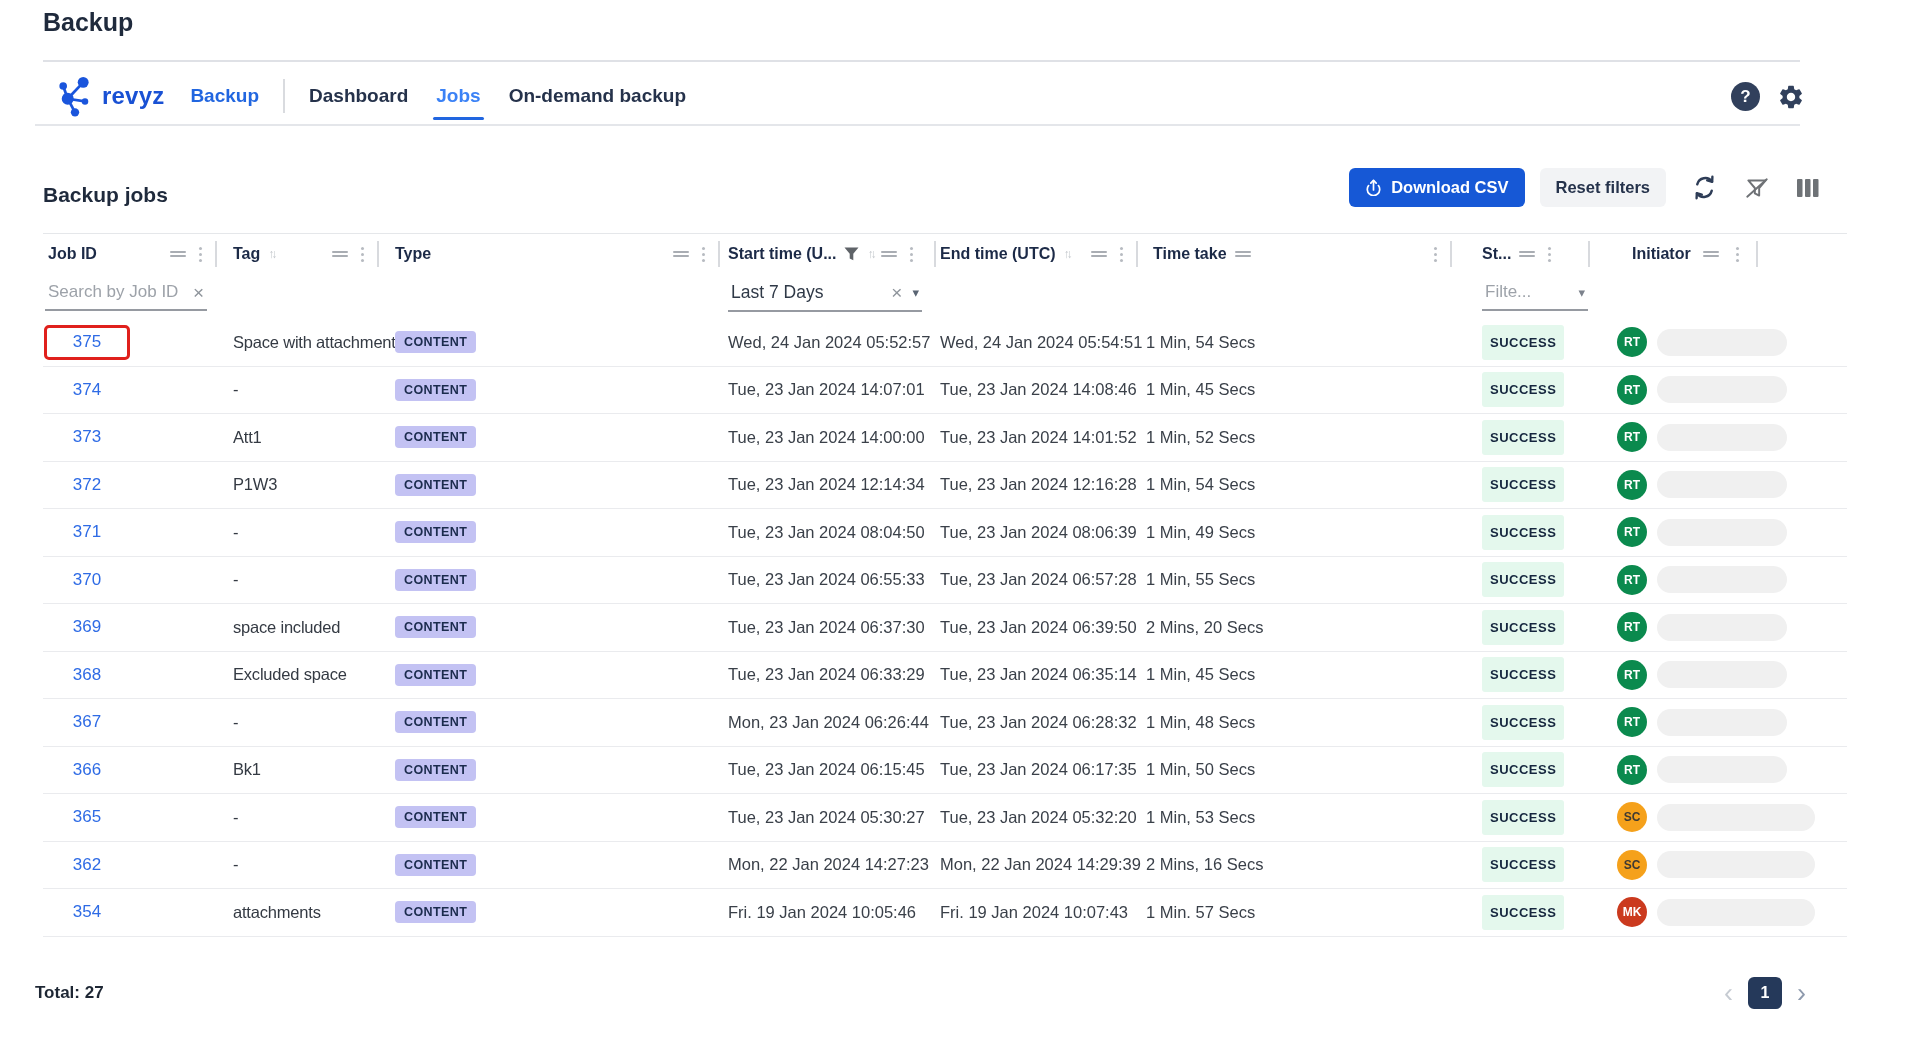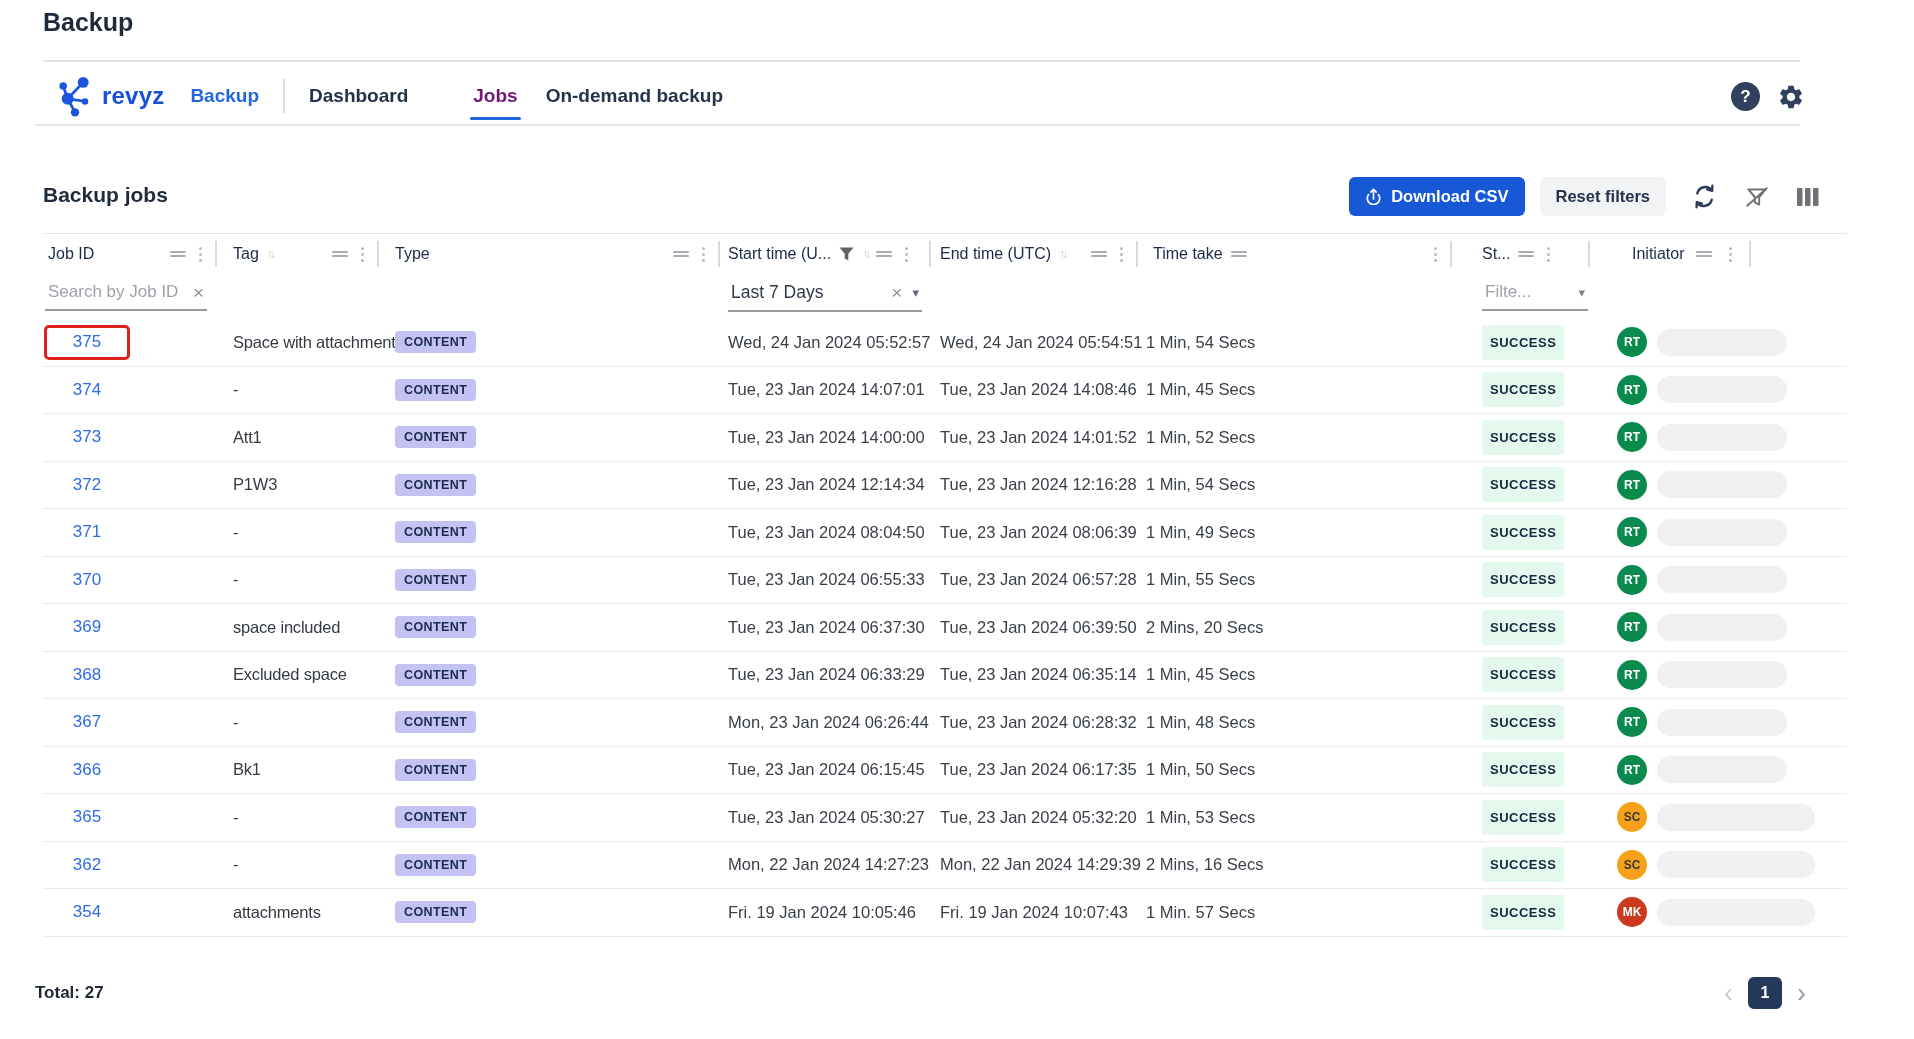--- a/index.html
+++ b/index.html
@@ -12,41 +12,41 @@
   .rule1{position:absolute;top:60px;left:43px;width:1757px;height:2px;background:#DFE1E6;}
   .rule2{position:absolute;top:124px;left:35px;width:1765px;height:2px;background:#E4E6EA;}
 
   
   .navbar{position:absolute;top:74px;left:55px;height:44px;display:flex;align-items:center;}
   .brand{display:flex;align-items:center;gap:7px;}
   .brand-text{font-size:24px;font-weight:800;color:#1951D4;letter-spacing:.2px;}
   .nav-home{margin-left:26px;font-size:19px;font-weight:700;color:#2166E0;text-decoration:none;cursor:pointer;}
   .vdiv{width:2px;height:34px;background:#D9DBDF;margin:0 24px;}
   .tab{margin-right:28px;font-size:19px;font-weight:700;color:#25324B;cursor:pointer;position:relative;}
-  .tab.active{color:#701a75;margin-left:37px;}
+  .tab.active{color:#3b82f6;}
   .tab.active::after{content:"";position:absolute;left:-3px;right:-3px;bottom:-13px;height:3px;border-radius:2px;background:#2166E0;}
   .nav-icons{position:absolute;top:82px;right:109px;display:flex;align-items:center;gap:17px;}
   .help-icon{width:29px;height:29px;border-radius:50%;background:#31405C;color:#fff;font-size:17px;font-weight:700;
     display:flex;align-items:center;justify-content:center;cursor:pointer;}
   .gear-icon{cursor:pointer;display:flex;}
 
   
   .section-title{position:absolute;left:43px;top:183px;font-size:21px;font-weight:700;color:#1F2A3C;}
-  .actions{position:absolute;top:177px;right:94px;display:flex;align-items:center;}
+  .actions{position:absolute;top:168px;right:94px;display:flex;align-items:center;}
   .btn{display:flex;align-items:center;gap:9px;height:39px;padding:0 16px;border-radius:6px;border:none;
     font-family:inherit;font-size:16.5px;font-weight:700;cursor:pointer;}
   .btn-primary{background:#1658D6;color:#ffffff;}
   .btn-secondary{background:#F2F3F5;color:#25324B;margin-left:15px;}
   .tool-ic{margin-left:25px;cursor:pointer;display:flex;align-items:center;}
 
   
   .table{position:absolute;top:233px;left:43px;width:1804px;border-top:1px solid #E5E7EA;}
   .grid{display:grid;grid-template-columns:190px 162px 333px 212px 206px 306px 138px minmax(0,1fr);}
   .thead{height:40px;align-items:center;}
-  .hcell{display:flex;align-items:center;gap:8px;height:100%;font-size:16px;font-weight:400;color:#1C2A47;white-space:nowrap;}
+  .hcell{display:flex;align-items:center;gap:8px;height:100%;font-size:16px;font-weight:700;color:#1C2A47;white-space:nowrap;}
   .sp{flex:1;}
   .coldiv{width:2px;height:26px;background:#D8DADE;flex:none;}
   .grip{flex:none;display:flex;cursor:grab;}
   .kebab{flex:none;width:3px;height:3px;border-radius:50%;background:#B7BBC1;margin:0 5px;
     box-shadow:0 -6px 0 #B7BBC1,0 6px 0 #B7BBC1;cursor:pointer;}
   .sort-icon{font-size:12px;color:#C3C7CC;letter-spacing:-3px;cursor:pointer;flex:none;}
   .funnel{flex:none;display:flex;cursor:pointer;}
 
   .tfilters{height:45px;align-items:center;}
   .fwrap{display:flex;align-items:center;}

